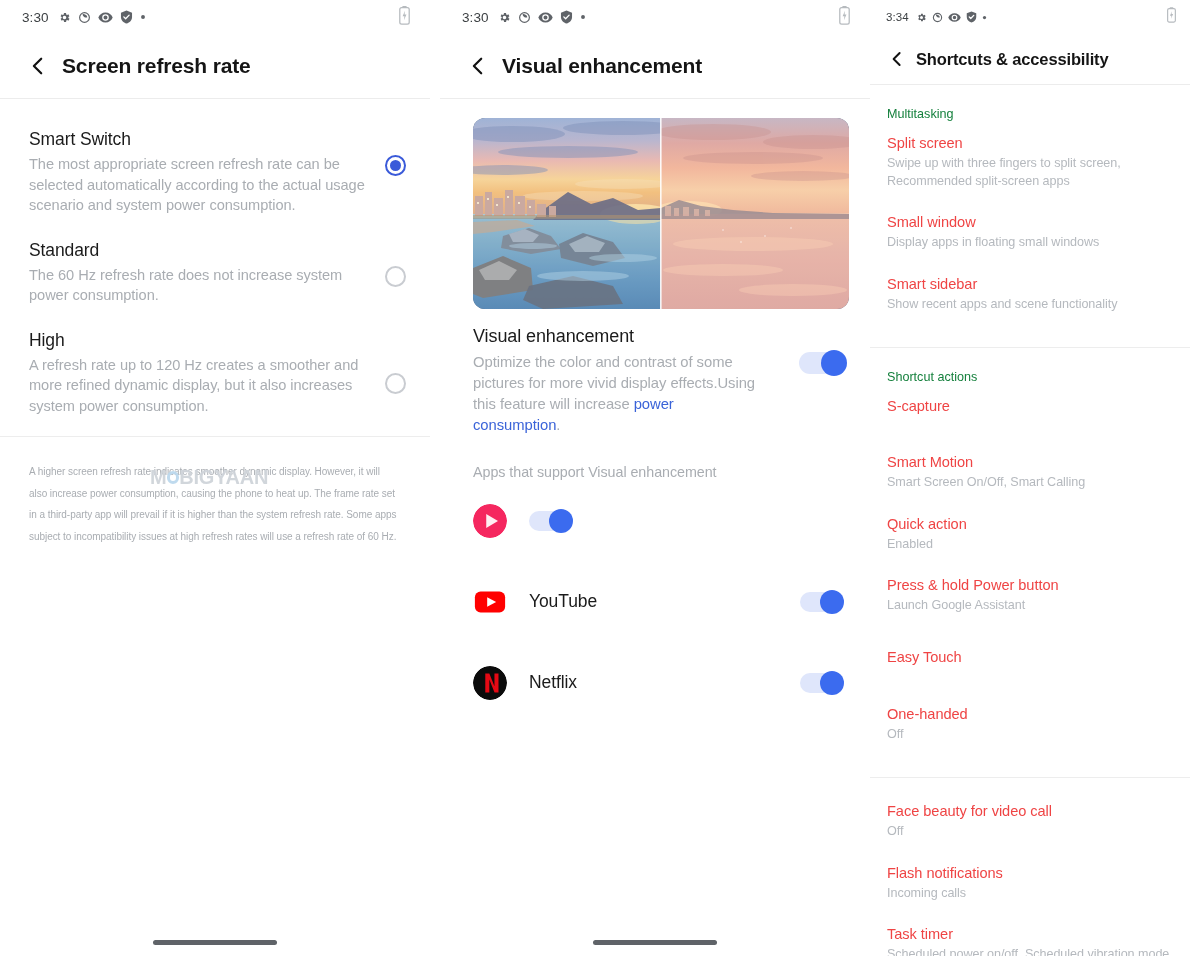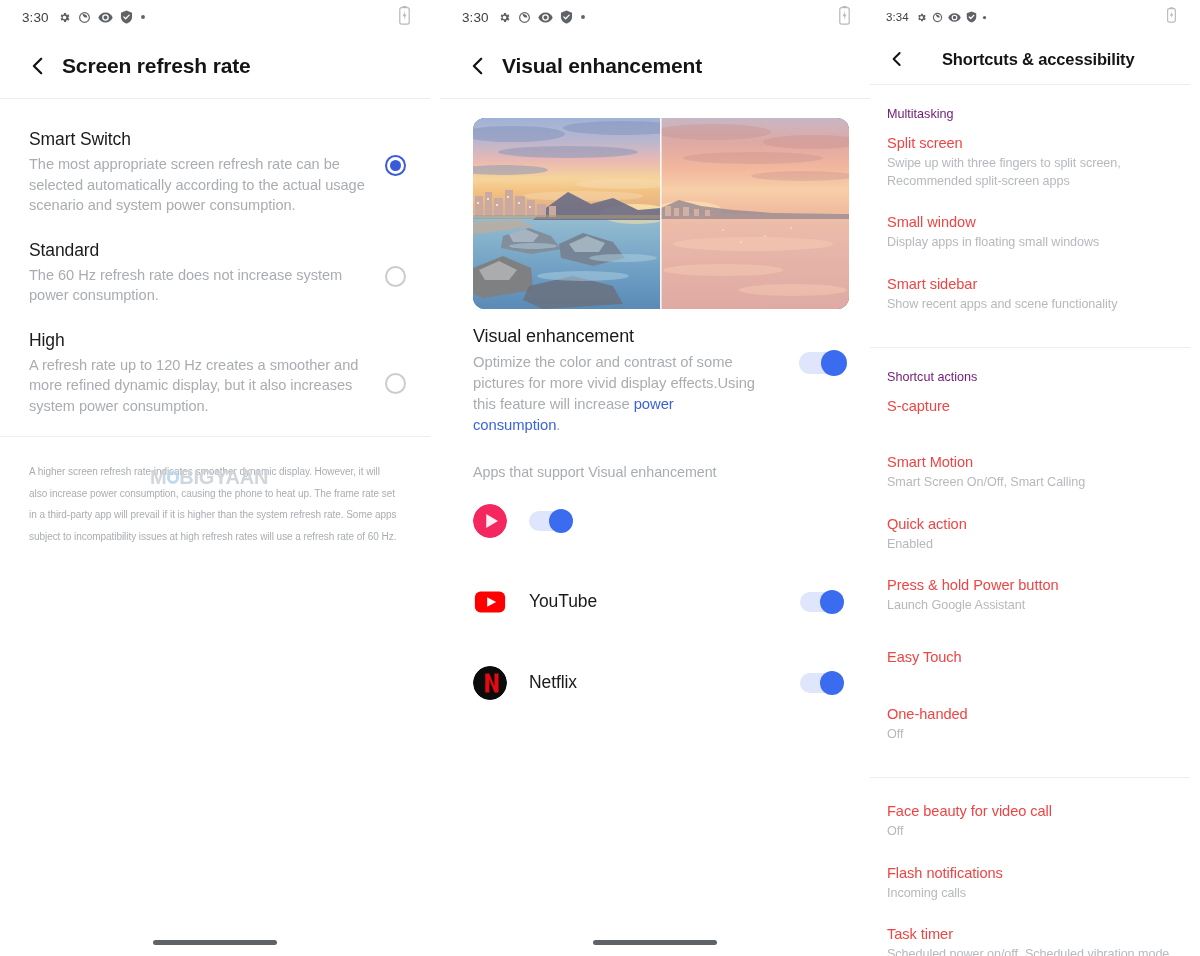--- a/index.html
+++ b/index.html
@@ -60,21 +60,21 @@
   .battery { display: block; opacity: .72; }
 
   
   .appbar {
     height: 64px;
     display: flex;
     align-items: center;
     padding: 0 0 0 27px;
     box-sizing: border-box;
   }
-  .appbar.small { height: 50px; padding-left: 18px; gap: 26px; }
+  .appbar.small { height: 50px; padding-left: 18px; }
   .back-chevron {
     width: 22px;
     height: 22px;
     flex: none;
     margin-right: 13px;
     color: #121212;
   }
   .appbar.small .back-chevron { width: 18px; height: 18px; margin-right: 10px; }
   .appbar .title {
     font-size: 21px;
@@ -231,21 +231,21 @@
     flex: 1 1 auto;
     font-size: 17.5px;
     color: #1b1b1b;
     letter-spacing: -0.1px;
   }
 
   
   .grp-label {
     padding: 22px 0 12px 17px;
     font-size: 12.6px;
-    color: #701a75;
+    color: #15803d;
     letter-spacing: 0px;
   }
   .s-row {
     padding: 0 14px 0 17px;
   }
   .s-row .s-title {
     font-size: 14.6px;
     color: #ef4444;
     letter-spacing: -0.05px;
     line-height: 20px;

